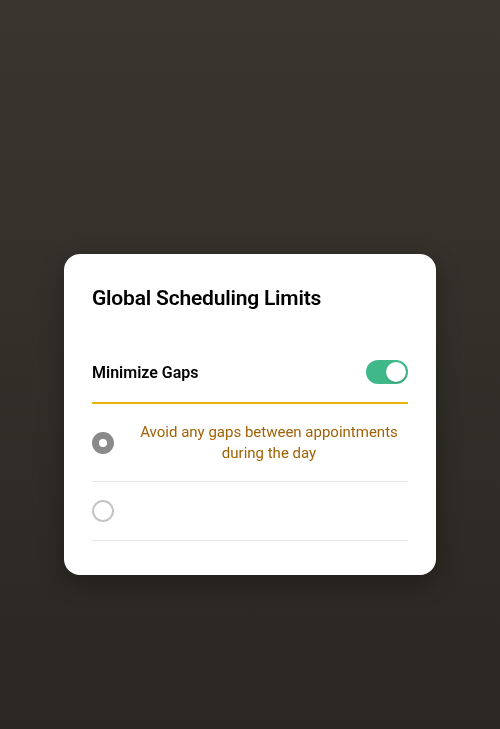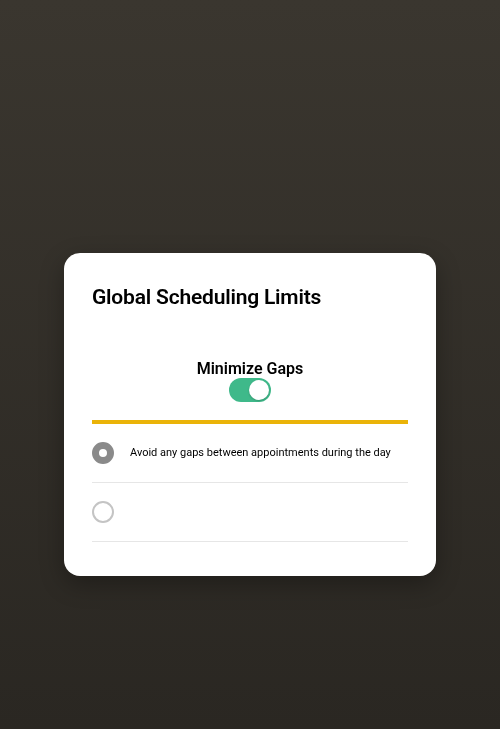--- a/index.html
+++ b/index.html
@@ -35,23 +35,22 @@
       color: #000;
       margin-bottom: 50px;
       letter-spacing: -0.2px;
     }
     
     .toggle-row {
       display: flex;
       justify-content: space-between;
       align-items: center;
       padding-bottom: 18px;
-      border-bottom: 4px solid #eab308;
+      border-bottom: 2px solid #eab308;
       margin-bottom: 0;
-      flex-direction: column;
     }
     
     .toggle-label {
       font-size: 16px;
       font-weight: 600;
       color: #000;
     }
     
     .toggle-switch {
       width: 42px;
@@ -93,24 +92,25 @@
       border: 7px solid #8a8a8a;
       background: #fff;
     }
     
     .radio-unselected {
       border: 2px solid #c4c4c4;
       background: #fff;
     }
     
     .option-text {
-      font-size: 11px;
-      color: #000000;
+      font-size: 15px;
+      color: #a16207;
       line-height: 1.35;
       font-weight: 400;
+      text-align: center;
     }
   </style>
 </head>
 <body>
 
 <div class="card">
   <h2 class="card-title">Global Scheduling Limits</h2>
 
   <div class="toggle-row">
     <span class="toggle-label">Minimize Gaps</span>

